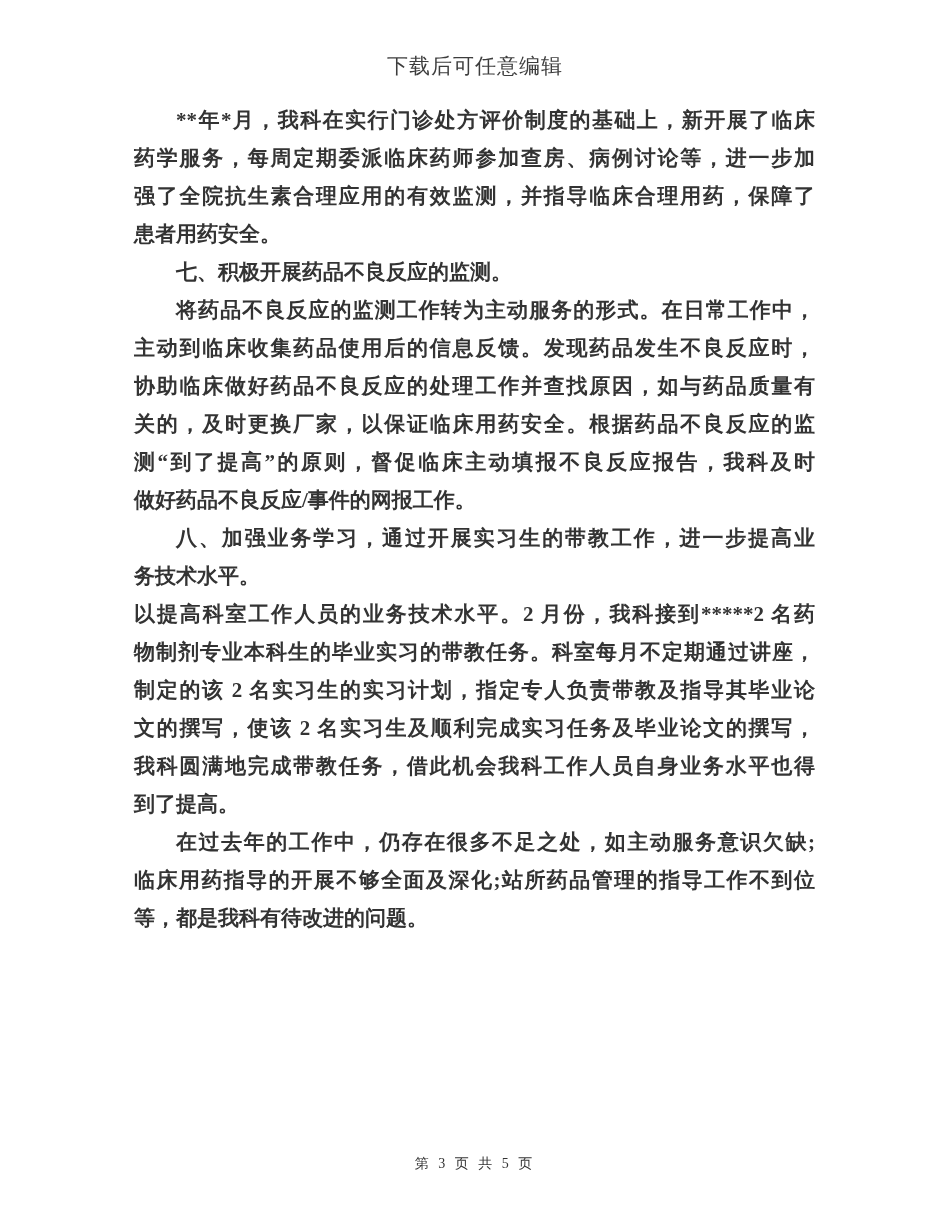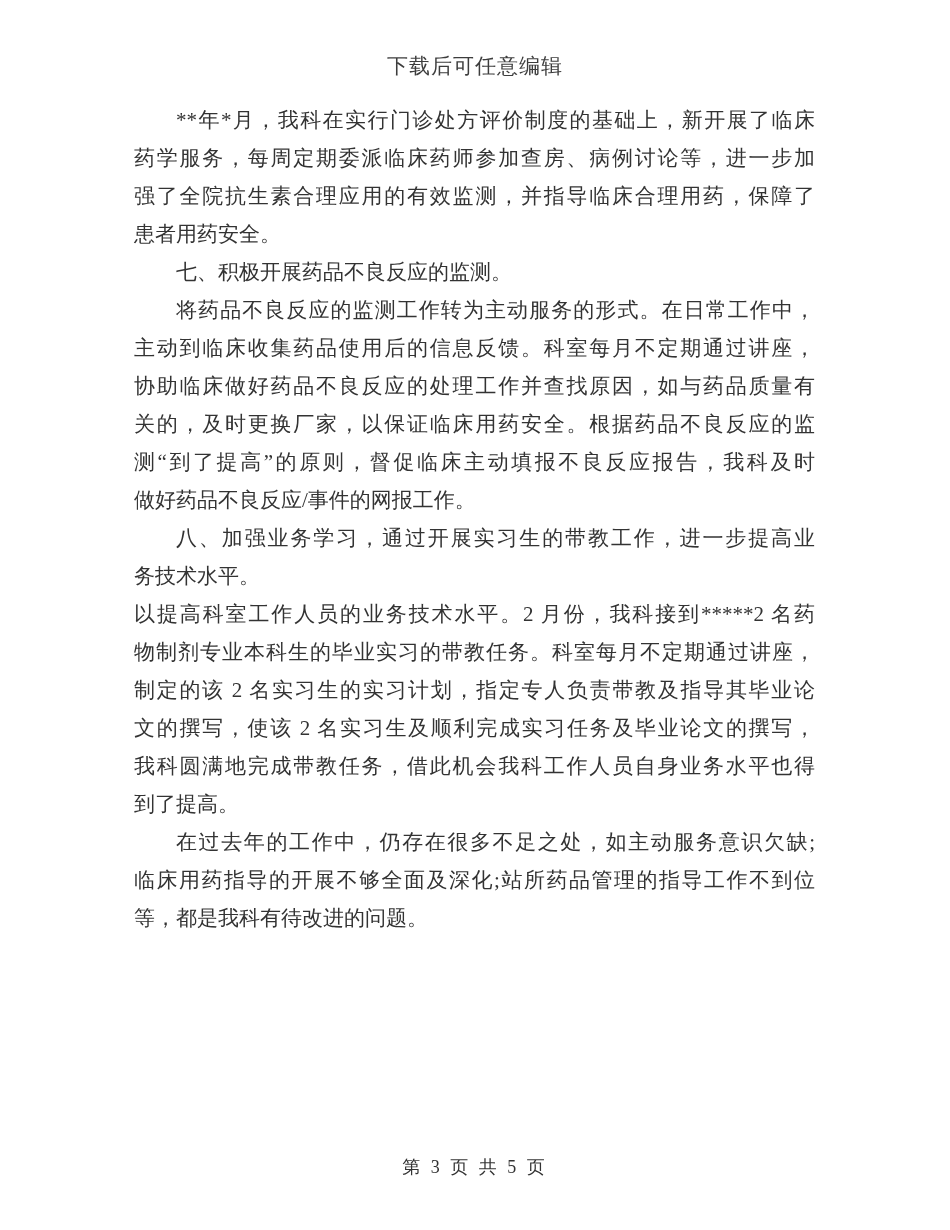--- a/index.html
+++ b/index.html
@@ -28,52 +28,53 @@
     width: 681px;
     color: #333333;
   }
   .line {
     font-size: 21px;
     line-height: 38px;
     height: 38px;
     white-space: pre;
     text-align: left;
     color: #333333;
+    font-weight: bold;
   }
   .line.j {
     white-space: normal;
     text-align: justify;
     text-align-last: justify;
   }
   .line.indent { text-indent: 42px; }
   .footer {
     position: absolute;
     top: 1155px;
     left: 0;
     width: 100%;
     text-align: center;
-    font-size: 18px;
+    font-size: 14px;
     letter-spacing: 3px;
     color: #333333;
   }
 </style>
 </head>
 <body>
 
 <div class="page">
   <div class="header">下载后可任意编辑</div>
 
   <div class="body-lines" id="body-lines">
       <div class="line indent j">**年*月，我科在实行门诊处方评价制度的基础上，新开展了临床</div>
       <div class="line j">药学服务，每周定期委派临床药师参加查房、病例讨论等，进一步加</div>
       <div class="line j">强了全院抗生素合理应用的有效监测，并指导临床合理用药，保障了</div>
       <div class="line">患者用药安全。</div>
       <div class="line indent">七、积极开展药品不良反应的监测。</div>
       <div class="line indent j">将药品不良反应的监测工作转为主动服务的形式。在日常工作中，</div>
-      <div class="line j">主动到临床收集药品使用后的信息反馈。科室每月不定期通过讲座，</div>
+      <div class="line j">主动到临床收集药品使用后的信息反馈。发现药品发生不良反应时，</div>
       <div class="line j">协助临床做好药品不良反应的处理工作并查找原因，如与药品质量有</div>
       <div class="line j">关的，及时更换厂家，以保证临床用药安全。根据药品不良反应的监</div>
       <div class="line j">测“到了提高”的原则，督促临床主动填报不良反应报告，我科及时</div>
       <div class="line">做好药品不良反应/事件的网报工作。</div>
       <div class="line indent j">八、加强业务学习，通过开展实习生的带教工作，进一步提高业</div>
       <div class="line">务技术水平。</div>
       <div class="line j">以提高科室工作人员的业务技术水平。2 月份，我科接到*****2 名药</div>
       <div class="line j">物制剂专业本科生的毕业实习的带教任务。科室每月不定期通过讲座，</div>
       <div class="line j">制定的该 2 名实习生的实习计划，指定专人负责带教及指导其毕业论</div>
       <div class="line j">文的撰写，使该 2 名实习生及顺利完成实习任务及毕业论文的撰写，</div>

